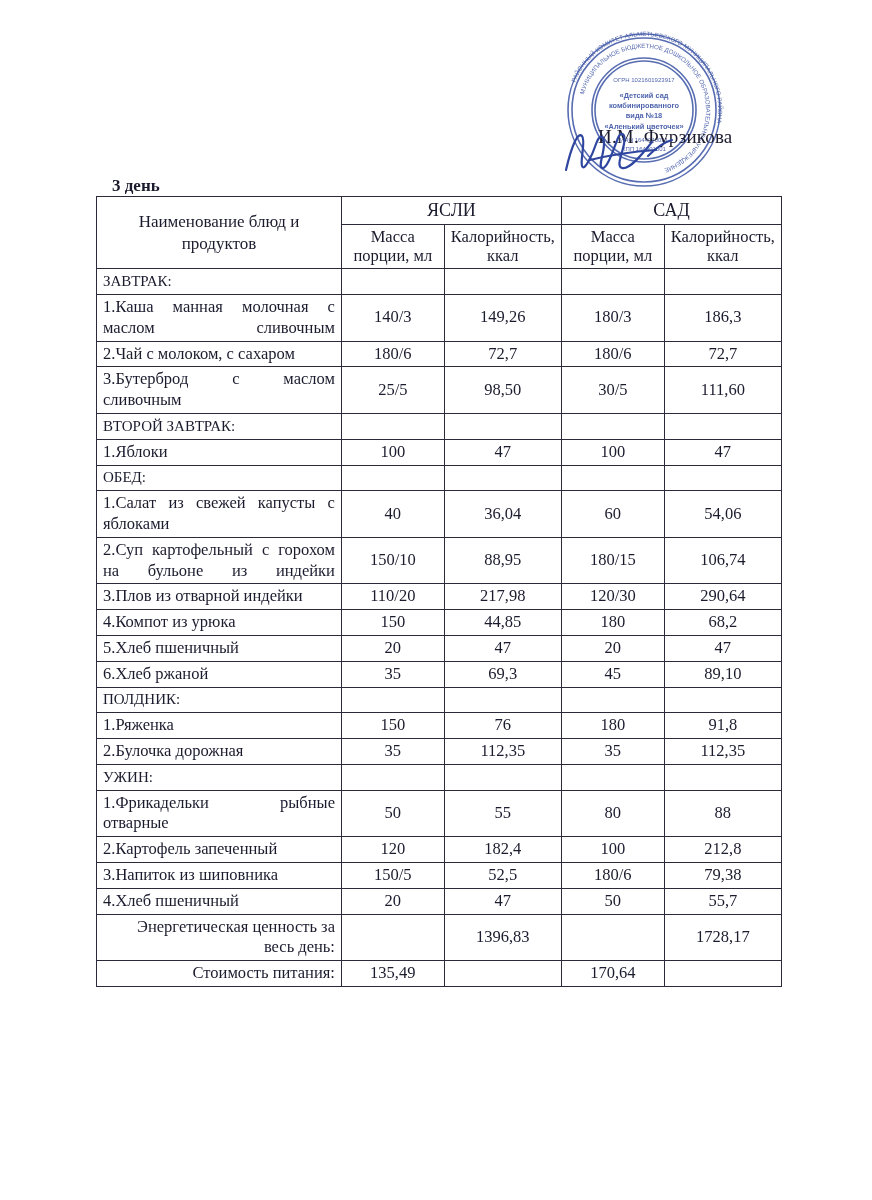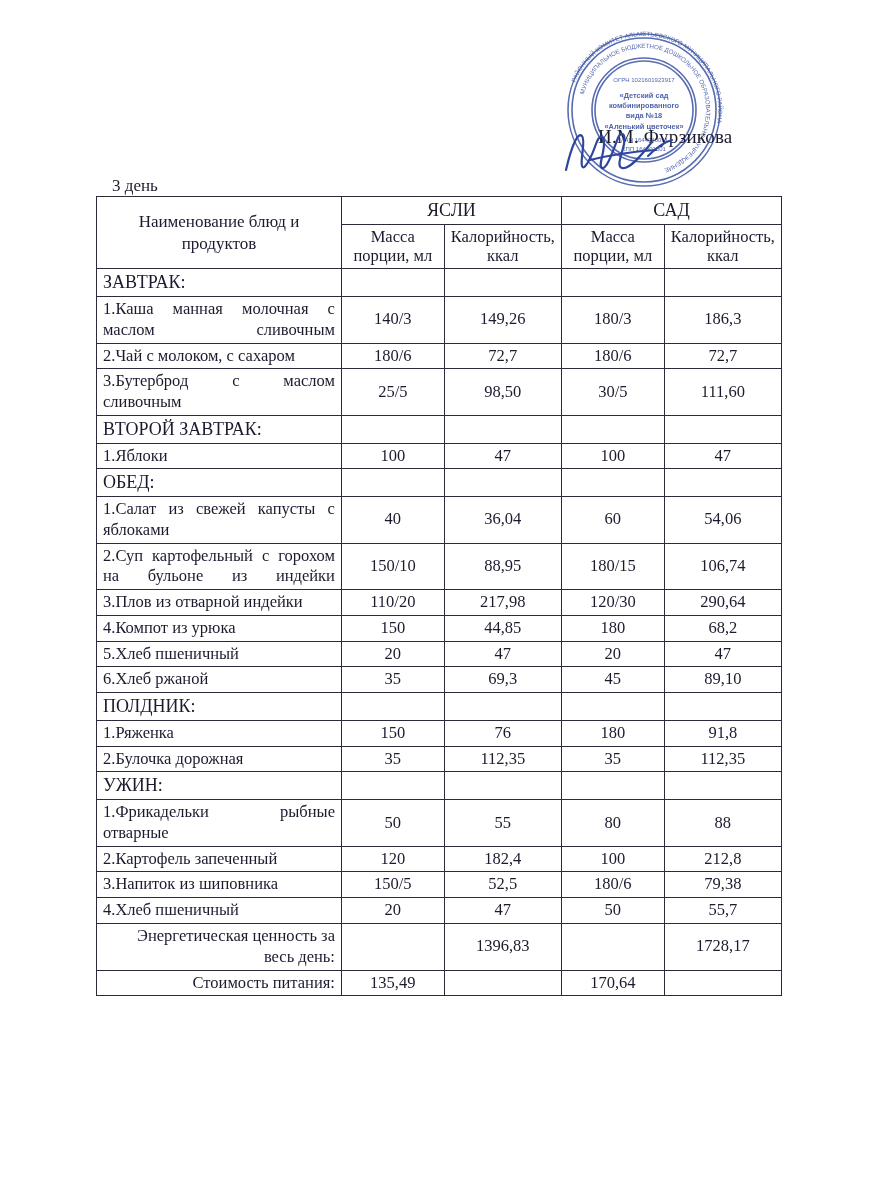--- a/index.html
+++ b/index.html
@@ -59,21 +59,21 @@
     height: 52px;
     pointer-events: none;
   }
 
   
   .day-label {
     position: absolute;
     left: 112px;
     top: 176px;
     font-size: 17px;
-    font-weight: normal;
+    font-weight: bold;
   }
 
   
   .tbl-wrap {
     position: absolute;
     left: 96px;
     top: 196px;
     width: 686px;
   }
   table.menu {
@@ -89,21 +89,21 @@
     font-weight: normal;
   }
   .c-name      { width: 276px; text-align: left; }
   .c-num       { width: 102px; text-align: center; }
 
   .hd-center   { text-align: center; vertical-align: middle; }
   .hd-group    { font-size: 18px; }
   .hd-sub      { font-size: 16.5px; line-height: 1.2; padding: 6px 4px; }
   .hd-title    { text-align: center; font-size: 17px; padding: 10px 14px; }
 
-  .meal-title  { font-weight: bold; font-size: 18px; }
+  .meal-title  { font-weight: bold; font-size: 15px; }
   .dish        { text-align: justify; text-align-last: justify; }
   .dish.nojust { text-align: left; text-align-last: left; margin-top: 21px; }
   .num         { text-align: center; }
 
   .total-label { font-weight: bold; font-size: 16.5px; text-align: right; }
 
   .blank { }
 </style>
 </head>
 <body>

